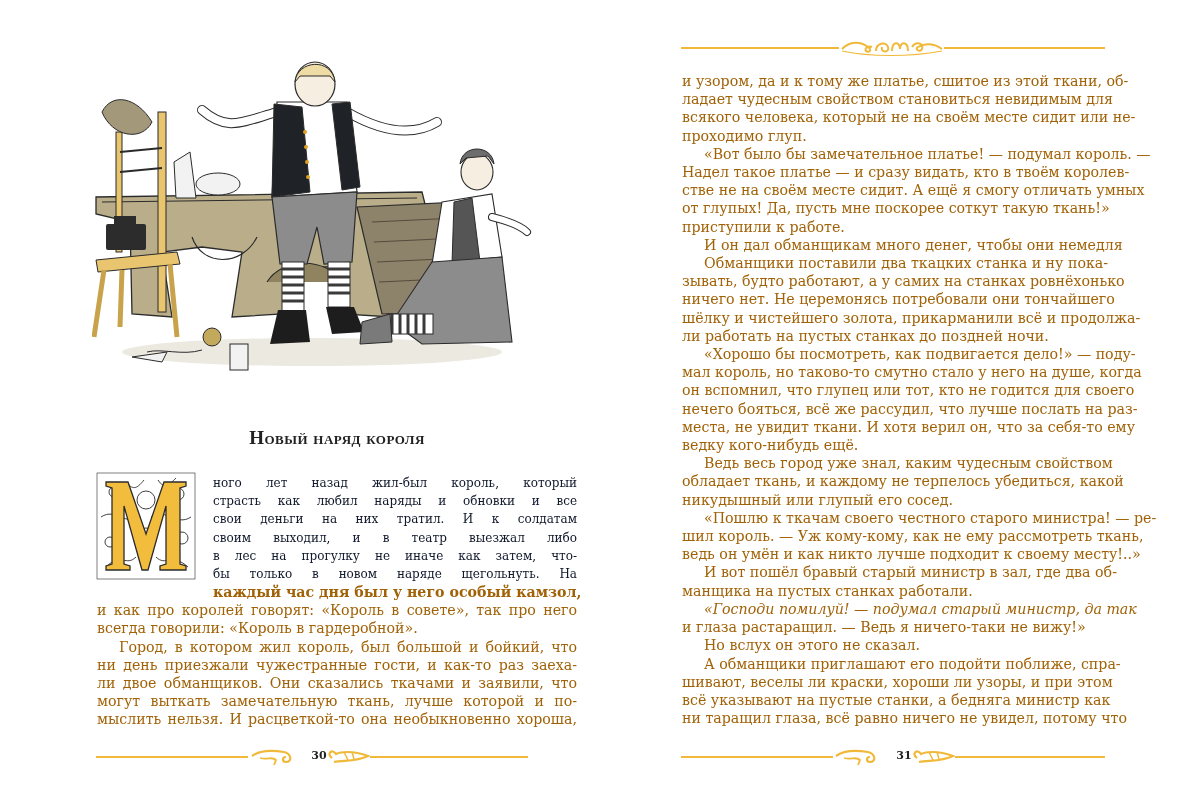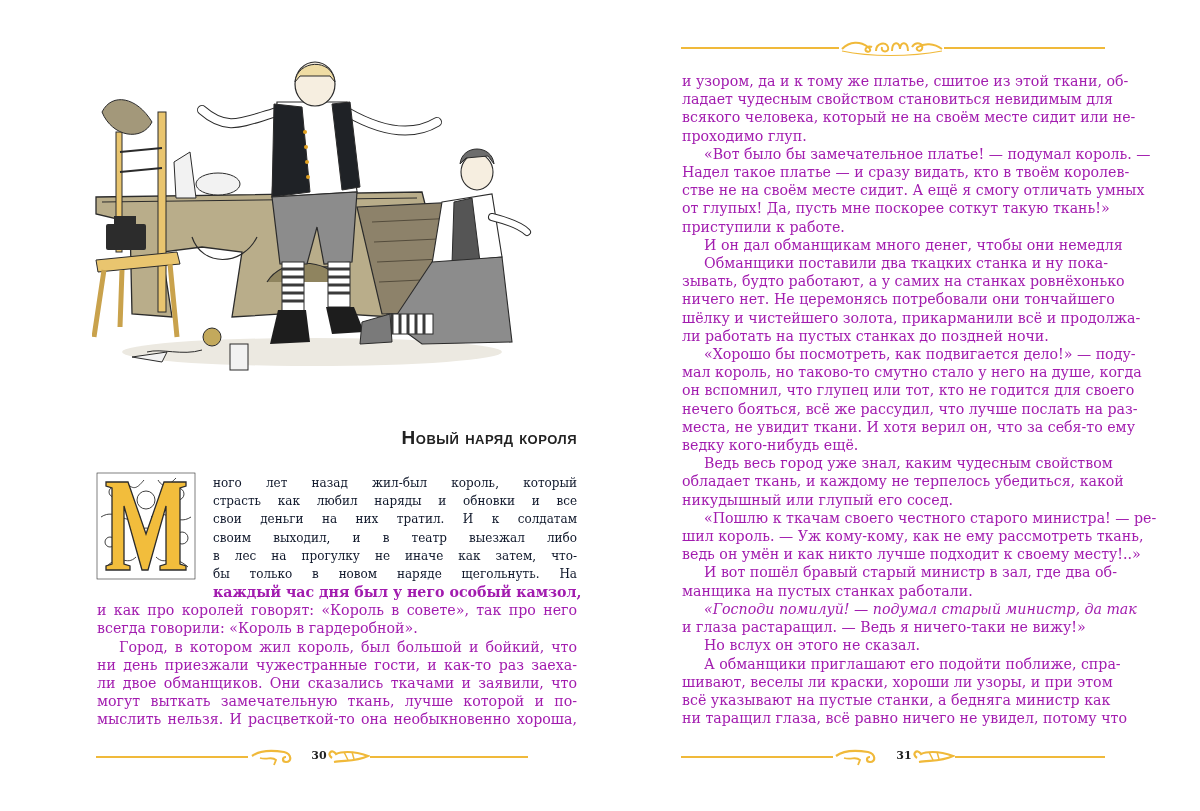--- a/index.html
+++ b/index.html
@@ -6,32 +6,32 @@
     body {
       width: 1200px; height: 811px; background: #ffffff; position: relative; overflow: hidden;
       font-family: "DejaVu Serif", "Liberation Serif", serif; color: #1e1e1e;
     }
     .page { position: absolute; top: 0; height: 811px; }
     .page-left { left: 0; width: 600px; }
     .page-right { left: 600px; width: 600px; }
 
     
     .text {
-      position: absolute; font-size: 14.2px; line-height: 18.2px; color: #a21caf;
+      position: absolute; font-size: 14.2px; line-height: 18.2px; color: #a16207;
       text-align: justify; hyphens: manual;
     }
     .line { display: block; text-align: justify; text-align-last: justify; white-space: nowrap; }
     .line.last { text-align-last: left; }
 
     .left-text { left: 97px; top: 474px; width: 480px; }
     .right-text { left: 82px; top: 72px; width: 423px; }
 
     .title {
-      position: absolute; left: 97px; width: 480px; top: 427px; text-align: right;
-      font-family: Liberation Sans, sans-serif; font-weight: bold; font-size: 19px; letter-spacing: 0.5px;
+      position: absolute; left: 97px; width: 480px; top: 427px; text-align: center;
+      font-family: Liberation Serif, serif; font-weight: bold; font-size: 19px; letter-spacing: 0.5px;
       font-variant: small-caps; color: #222;
     }
 
     .dropcap {
       position: absolute; left: 96px; top: 472px; width: 100px; height: 108px;
     }
     .first-lines { position: absolute; left: 213px; top: 474px; width: 364px; font-size: 12px; line-height: 18.2px; color:#0f172a; }
 
     .rule { position: absolute; height: 2px; background: #f0b93a; }
     .ornament { position: absolute; }

